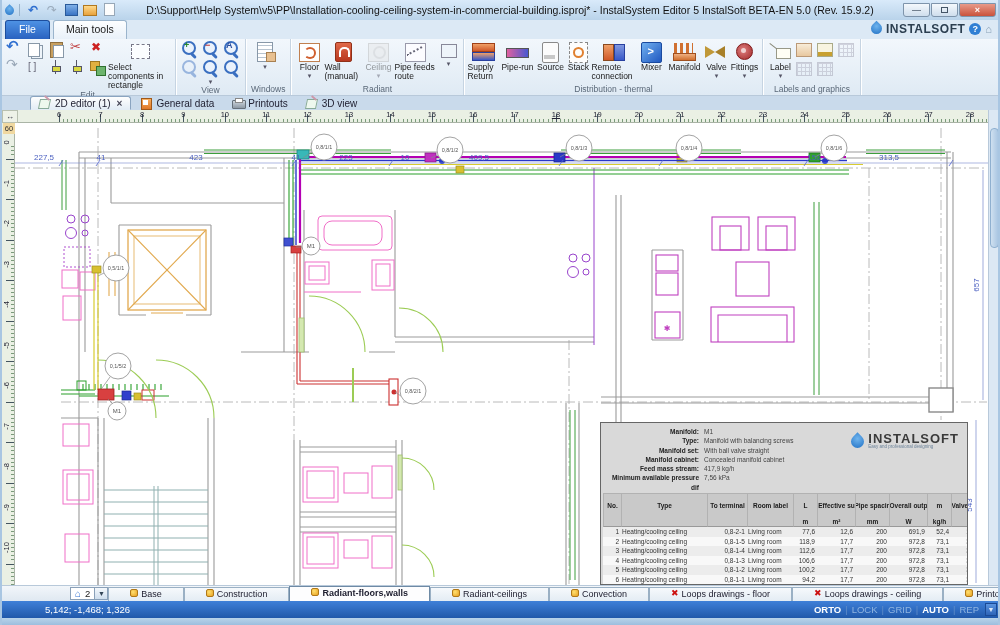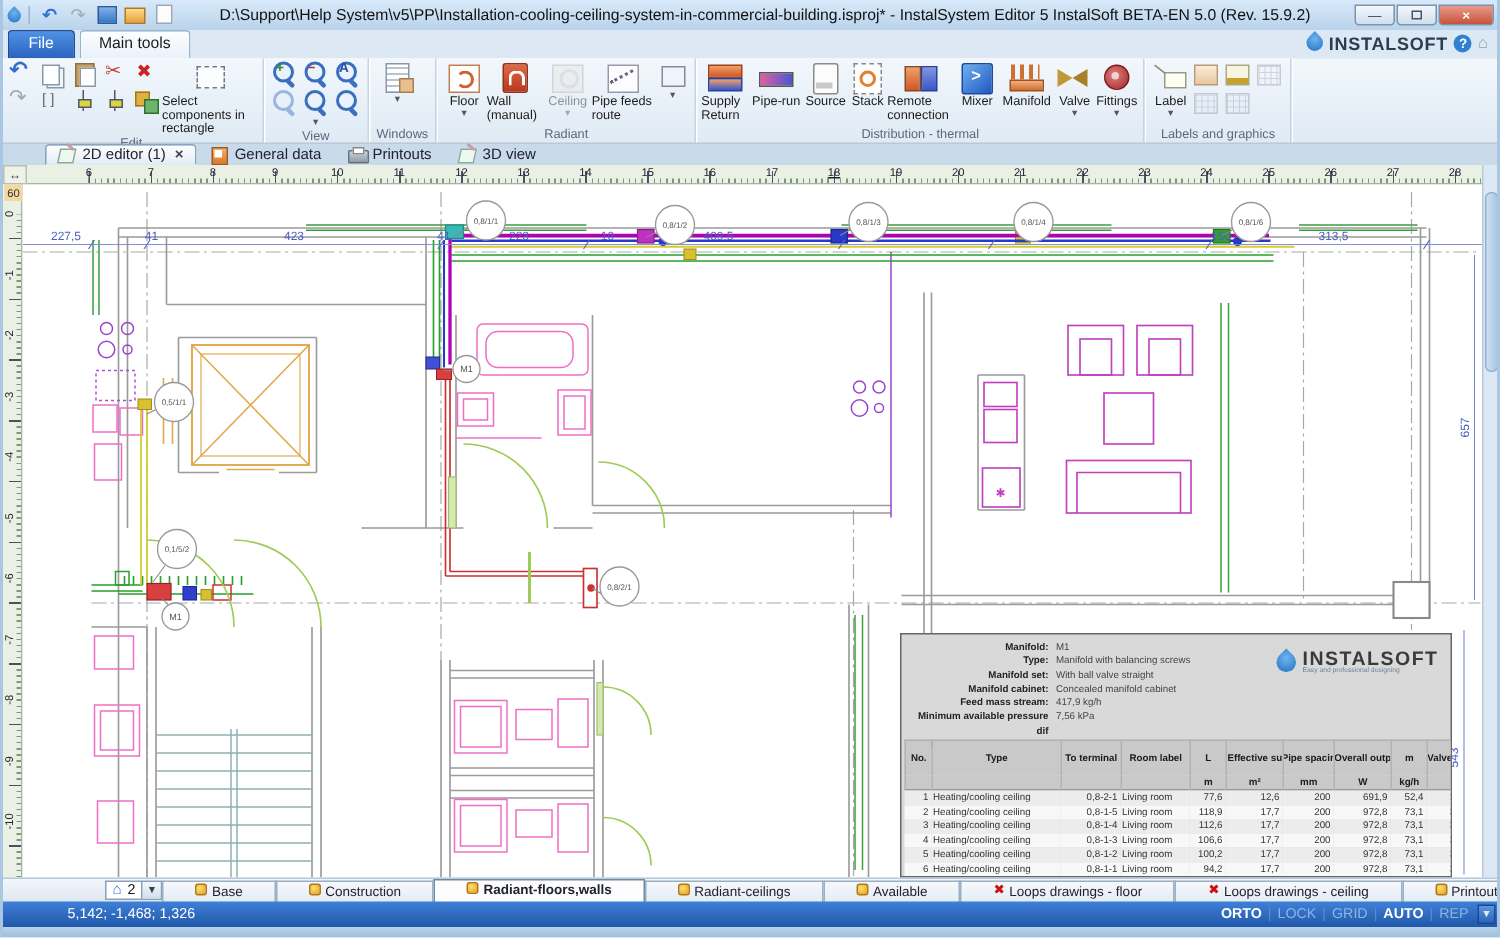--- a/index.html
+++ b/index.html
@@ -749,21 +749,21 @@
       <div class="btab active">
         <span class="bt-tool"></span>
         <span>Radiant-floors,walls</span>
       </div>
       <div class="btab">
         <span class="bt-tool"></span>
         <span>Radiant-ceilings</span>
       </div>
       <div class="btab">
         <span class="bt-tool"></span>
-        <span>Available</span>
+        <span>Convection</span>
       </div>
       <div class="btab">
         <span class="bt-redx">✖</span>
         <span>Loops drawings - floor</span>
       </div>
       <div class="btab">
         <span class="bt-redx">✖</span>
         <span>Loops drawings - ceiling</span>
       </div>
       <div class="btab">

